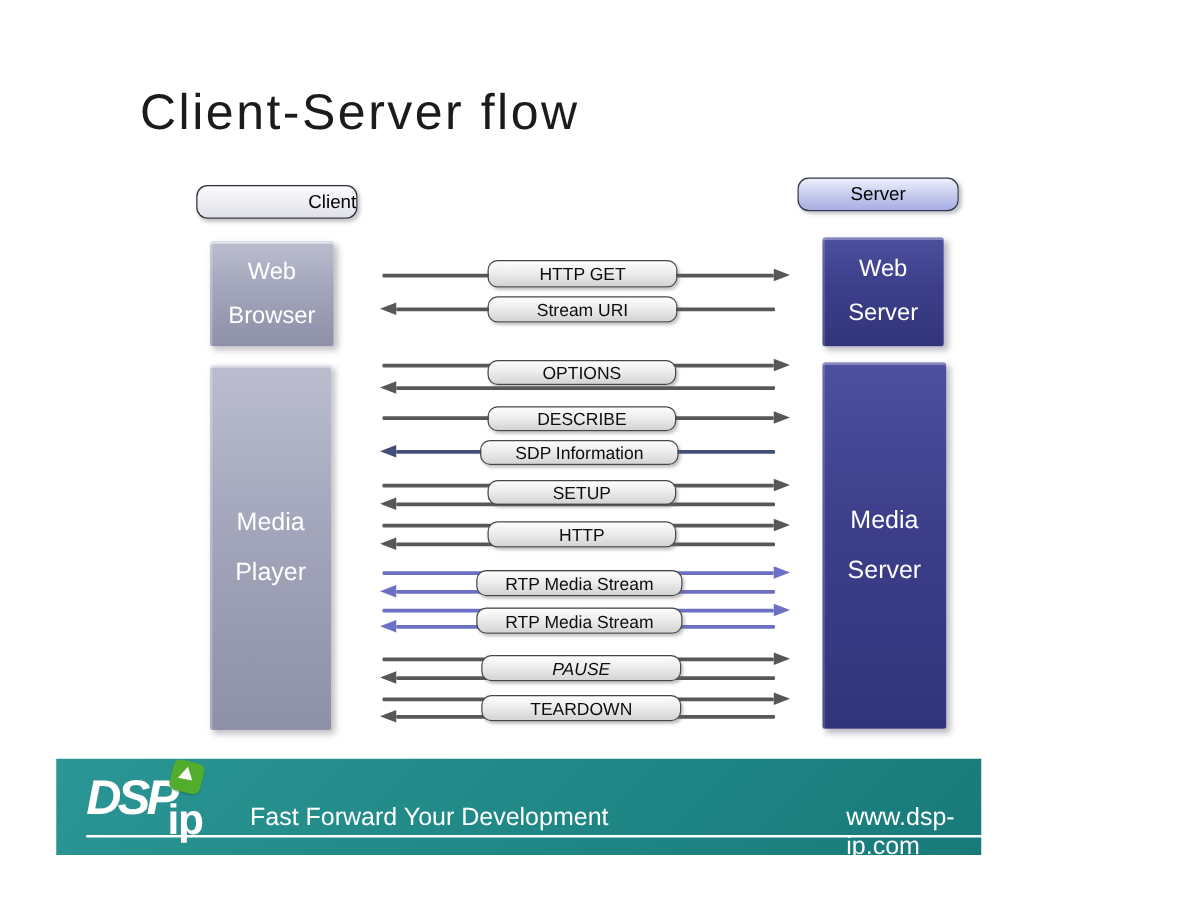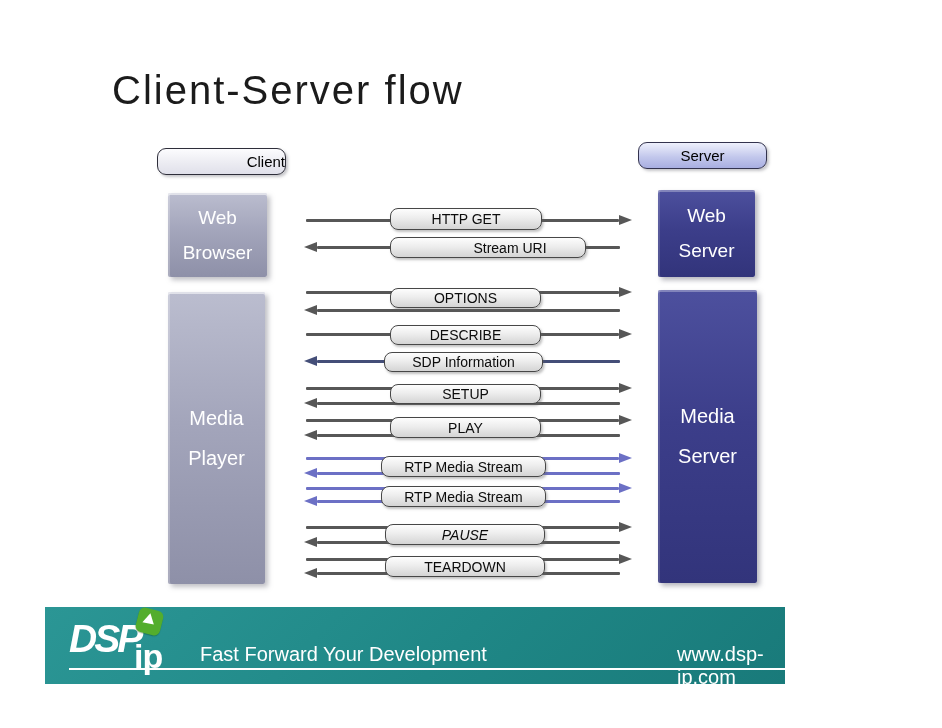--- a/index.html
+++ b/index.html
@@ -115,21 +115,21 @@
   </div>
 
   <div id="messages-layer">
       <div class="arrow-line" style="background: rgb(87, 87, 87); color: rgb(87, 87, 87); top: 219px; left: 306px; width: 313px;">
         <div class="ahead r"></div>
       </div>
       <div class="msg-box" style="left: 390px; top: 208px; width: 150px; height: 20px;">HTTP GET</div>
       <div class="arrow-line" style="background: rgb(87, 87, 87); color: rgb(87, 87, 87); top: 246px; left: 317px; width: 303px;">
         <div class="ahead l"></div>
       </div>
-      <div class="msg-box" style="left: 390px; top: 237px; width: 150px; height: 19px; padding-left: 44px;">Stream URI</div>
+      <div class="msg-box" style="left: 390px; top: 237px; width: 150px; height: 19px;">Stream URI</div>
       <div class="arrow-line" style="background: rgb(87, 87, 87); color: rgb(87, 87, 87); top: 291px; left: 306px; width: 313px;">
         <div class="ahead r"></div>
       </div>
       <div class="arrow-line" style="background: rgb(87, 87, 87); color: rgb(87, 87, 87); top: 309px; left: 317px; width: 303px;">
         <div class="ahead l"></div>
       </div>
       <div class="msg-box" style="left: 390px; top: 288px; width: 149px; height: 18px;">OPTIONS</div>
       <div class="arrow-line" style="background: rgb(87, 87, 87); color: rgb(87, 87, 87); top: 333px; left: 306px; width: 313px;">
         <div class="ahead r"></div>
       </div>
@@ -144,21 +144,21 @@
       <div class="arrow-line" style="background: rgb(87, 87, 87); color: rgb(87, 87, 87); top: 402px; left: 317px; width: 303px;">
         <div class="ahead l"></div>
       </div>
       <div class="msg-box" style="left: 390px; top: 384px; width: 149px; height: 18px;">SETUP</div>
       <div class="arrow-line" style="background: rgb(87, 87, 87); color: rgb(87, 87, 87); top: 419px; left: 306px; width: 313px;">
         <div class="ahead r"></div>
       </div>
       <div class="arrow-line" style="background: rgb(87, 87, 87); color: rgb(87, 87, 87); top: 434px; left: 317px; width: 303px;">
         <div class="ahead l"></div>
       </div>
-      <div class="msg-box" style="left: 390px; top: 417px; width: 149px; height: 19px;">PLAY</div>
+      <div class="msg-box" style="left: 390px; top: 417px; width: 149px; height: 19px;">HTTP</div>
       <div class="arrow-line" style="background: rgb(108, 112, 197); color: rgb(108, 112, 197); top: 457px; left: 306px; width: 313px;">
         <div class="ahead r"></div>
       </div>
       <div class="arrow-line" style="background: rgb(108, 112, 197); color: rgb(108, 112, 197); top: 472px; left: 317px; width: 303px;">
         <div class="ahead l"></div>
       </div>
       <div class="msg-box" style="left: 381px; top: 456px; width: 163px; height: 19px;">RTP Media Stream</div>
       <div class="arrow-line" style="background: rgb(108, 112, 197); color: rgb(108, 112, 197); top: 487px; left: 306px; width: 313px;">
         <div class="ahead r"></div>
       </div>

